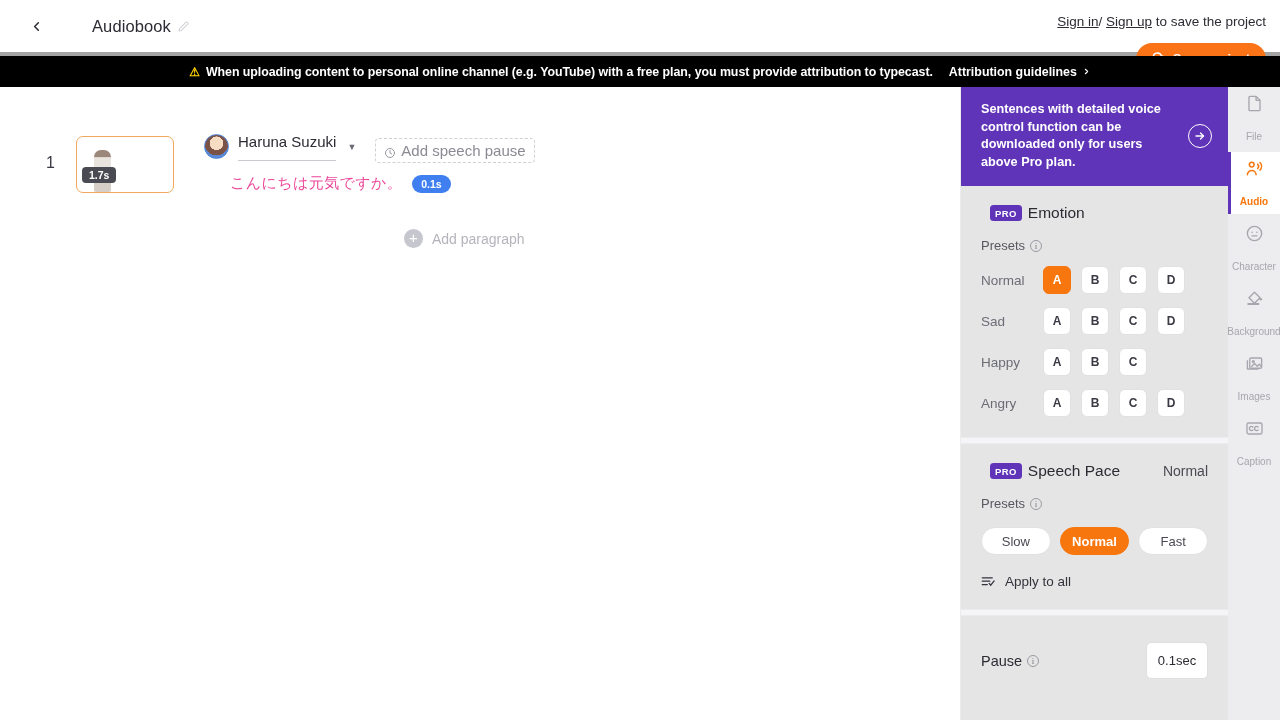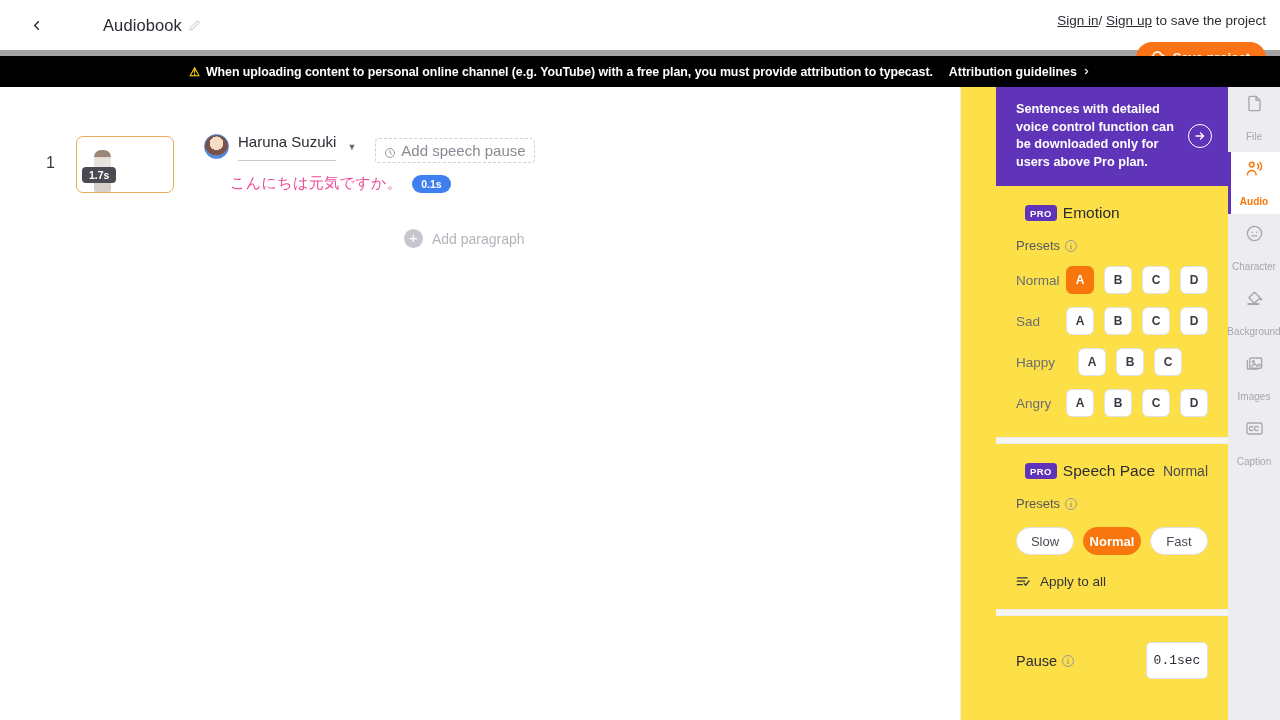--- a/index.html
+++ b/index.html
@@ -11,22 +11,21 @@
     color: #2b2b33;
   }
   .app { position: relative; width: 1280px; height: 720px; display: flex; flex-direction: column; }
 
   
   .topbar {
     height: 56px; min-height: 56px;
     display: flex; align-items: center;
     background: #fff;
     padding: 0 14px 0 18px;
-    border-bottom: 6px solid #a3a3a3;
-    gap: 11px;
+    border-bottom: 4px solid #a3a3a3;
   }
   .back-btn {
     width: 36px; height: 36px; display: flex; align-items: center; justify-content: center;
     cursor: pointer; color: #2b2b33;
   }
   .proj-title-wrap { display: flex; align-items: center; gap: 7px; margin-left: 38px; }
   .proj-title { font-size: 16.5px; color: #2b2b33; letter-spacing: .1px; }
   .pencil-icon { opacity: .45; display: flex; align-items: center; }
   .topbar-right { margin-left: auto; display: flex; align-items: flex-end; gap: 14px; flex-direction: column; }
   .avatar-sm {
@@ -108,24 +107,23 @@
     margin: 36px 0 0 404px; color: #b4b4bc; font-size: 14px; cursor: pointer; width: max-content;
   }
   .add-circle {
     width: 19px; height: 19px; border-radius: 50%; background: #c6c6ce;
     color: #fff; display: flex; align-items: center; justify-content: center;
     font-size: 15px; line-height: 1; padding-bottom: 2px;
   }
 
   
   .rightpanel {
-    width: 268px; min-width: 268px; background: #fde047;
+    width: 268px; min-width: 268px; background: #e5e5e5;
     border-left: 1px solid #ececed; display: flex; flex-direction: column;
     overflow: hidden;
-    padding-left: 35px;
   }
   .promo {
     background: #6034b8; color: #fff; padding: 14px 16px 15px 20px;
     display: flex; align-items: center; gap: 10px;
   }
   .promo-text { font-size: 12.7px; font-weight: bold; line-height: 1.38; flex: 1; }
   .promo-arrow {
     width: 24px; height: 24px; border-radius: 50%; border: 1.6px solid #fff;
     display: flex; align-items: center; justify-content: center; flex: 0 0 auto;
     cursor: pointer; font-size: 12px;
@@ -163,21 +161,21 @@
     display: flex; align-items: center; justify-content: center;
     font-family: "Liberation Sans", sans-serif;
   }
   .pace-btn.on { background: #F7760D; border-color: #F7760D; color: #fff; font-weight: bold; }
   .apply-all { display: flex; align-items: center; gap: 9px; margin-top: 19px; font-size: 13.5px; color: #33333c; cursor: pointer; width: max-content; }
   .pause-row { display: flex; align-items: center; padding: 26px 20px 0 20px; }
   .pause-label { display: flex; align-items: center; gap: 5px; font-size: 14.5px; color: #2b2b33; }
   .pause-input {
     margin-left: auto; width: 62px; height: 37px; border: 1px solid #dedee3;
     border-radius: 5px; text-align: center; font-size: 13px; color: #2b2b33;
-    background: #fff; font-family: Liberation Mono, monospace;
+    background: #fff; font-family: Liberation Sans, sans-serif;
   }
 
   
   .rail { width: 52px; min-width: 52px; background: #ededef; display: flex; flex-direction: column; }
   .rail-item {
     height: 62px; display: flex; flex-direction: column; align-items: center;
     justify-content: center; gap: 16px; cursor: pointer;
     color: #a6a6ae; font-size: 10px; position: relative;
   }
   .rail-item.sel { background: #fff; color: #F7760D; font-weight: bold; }

